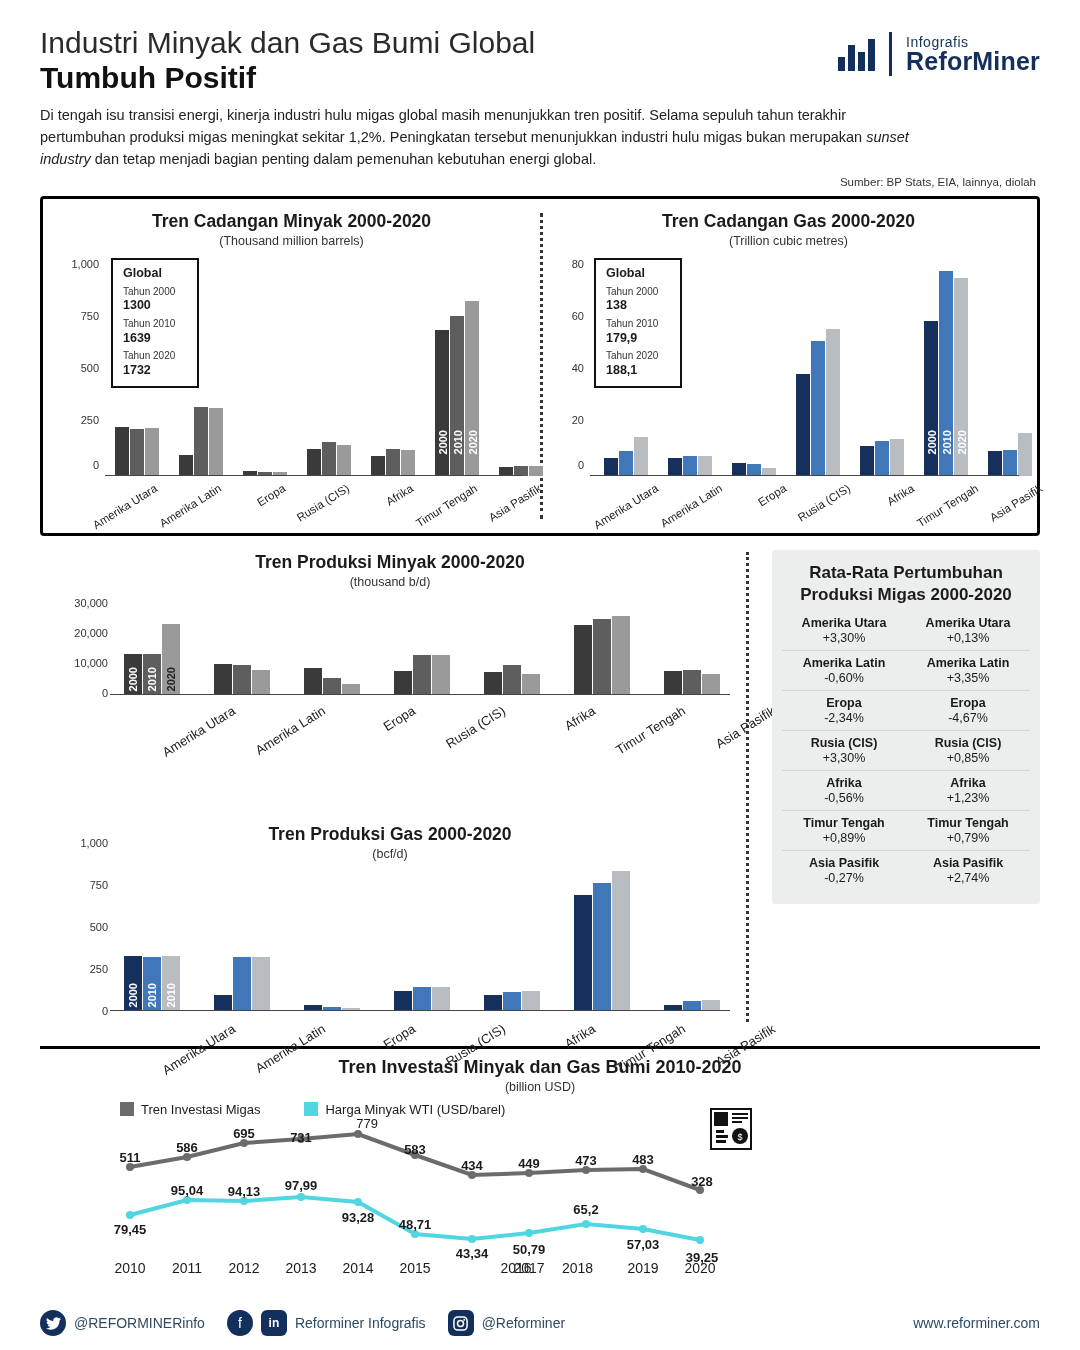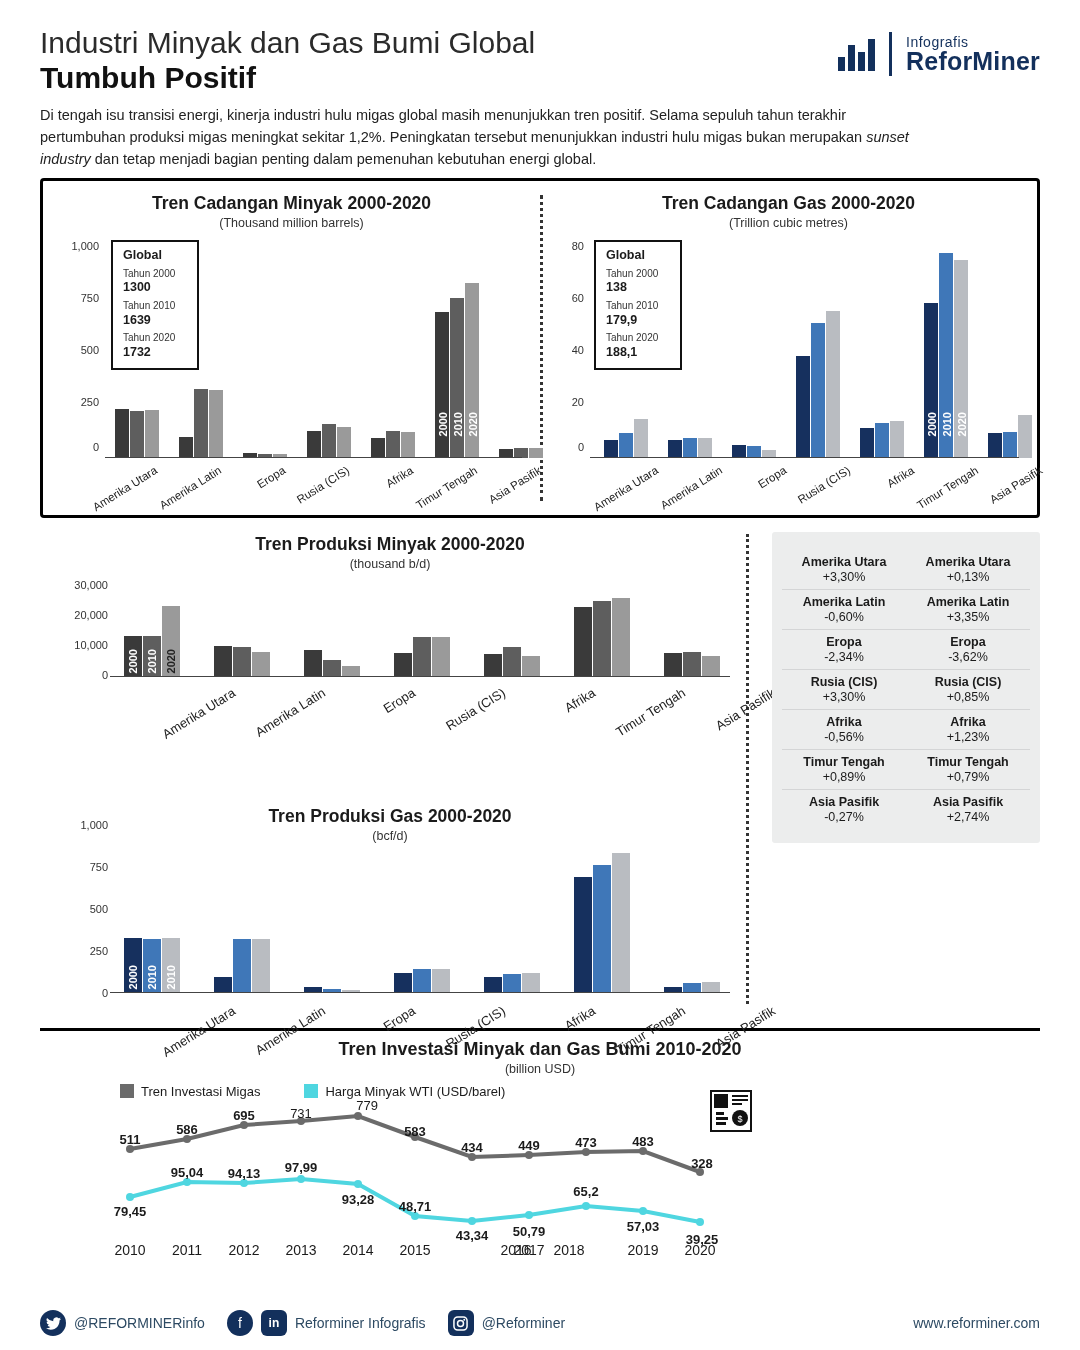--- a/index.html
+++ b/index.html
@@ -124,20 +124,21 @@
       <div class="logo-text">
         <div class="l1">Infografis</div>
         <div class="l2">ReforMiner</div>
       </div>
     </div>
   </div>
 
   <div class="intro">
     <span>Di tengah isu transisi energi, kinerja industri hulu migas global masih menunjukkan tren positif. Selama sepuluh tahun terakhir pertumbuhan produksi migas meningkat sekitar 1,2%. Peningkatan tersebut menunjukkan industri hulu migas bukan merupakan </span><em>sunset industry</em><span> dan tetap menjadi bagian penting dalam pemenuhan kebutuhan energi global.</span>
   </div>
+  <div class="source">Sumber: BP Stats, EIA, lainnya, diolah</div>
 
   <div class="panel">
     <div class="dotted-sep"></div>
 
     <div class="half">
       <div class="chart-title">Tren Cadangan Minyak 2000-2020</div>
       <div class="chart-sub">(Thousand million barrels)</div>
 
       <div class="plot" style="height:250px; margin-top:6px;">
 
@@ -385,20 +386,21 @@
         <div class="catlabel" style="left:240px; top:156px; width:130px; font-size:13px;">Eropa</div>
         <div class="catlabel" style="left:330px; top:156px; width:130px; font-size:13px;">Rusia (CIS)</div>
         <div class="catlabel" style="left:420px; top:156px; width:130px; font-size:13px;">Afrika</div>
         <div class="catlabel" style="left:510px; top:156px; width:130px; font-size:13px;">Timur Tengah</div>
         <div class="catlabel" style="left:600px; top:156px; width:130px; font-size:13px;">Asia Pasifik</div>
       </div>
     </div>
 
     <div class="mid-right">
       <div class="growth-card">
+        <div class="growth-title">Rata-Rata Pertumbuhan Produksi Migas 2000-2020</div>
         <div class="growth-rows">
           <div class="growth-row">
             <div class="growth-cell">
               <div class="rg">Amerika Utara</div>
               <div class="vl">+3,30%</div>
             </div>
             <div class="growth-cell">
               <div class="rg">Amerika Utara</div>
               <div class="vl">+0,13%</div>
             </div>
@@ -413,21 +415,21 @@
               <div class="vl">+3,35%</div>
             </div>
           </div>
           <div class="growth-row">
             <div class="growth-cell">
               <div class="rg">Eropa</div>
               <div class="vl">-2,34%</div>
             </div>
             <div class="growth-cell">
               <div class="rg">Eropa</div>
-              <div class="vl">-3,62%</div>
+              <div class="vl">-4,67%</div>
             </div>
           </div>
           <div class="growth-row">
             <div class="growth-cell">
               <div class="rg">Rusia (CIS)</div>
               <div class="vl">+3,30%</div>
             </div>
             <div class="growth-cell">
               <div class="rg">Rusia (CIS)</div>
               <div class="vl">+0,85%</div>
@@ -527,21 +529,21 @@
             <circle cx="476" cy="102" r="4"></circle>
           <circle cx="533" cy="107" r="4"></circle>
             <circle cx="590" cy="118" r="4"></circle>
         </g>
       </svg>
 
       <div style="position:absolute; left:70px; top:20px; width:620px; height:150px;">
         <div style="position:absolute; left:0px;   top:28px; width:40px; text-align:center; font-weight:bold; font-size:13px;">511</div>
         <div style="position:absolute; left:57px;  top:18px; width:40px; text-align:center; font-weight:bold; font-size:13px;">586</div>
         <div style="position:absolute; left:114px; top:4px;  width:40px; text-align:center; font-weight:bold; font-size:13px;">695</div>
-        <div style="position:absolute; left:171px; top:2px;  width:40px; text-align:center; font-weight:normal; font-size:13px;">731</div>
+        <div style="position:absolute; left:171px; top:8px;  width:40px; text-align:center; font-weight:bold; font-size:13px;">731</div>
         <div style="position:absolute; left:228px; top:-6px; width:40px; text-align:right; font-weight:normal; font-size:13px;">779</div>
         <div style="position:absolute; left:285px; top:20px; width:40px; text-align:center; font-weight:bold; font-size:13px;">583</div>
         <div style="position:absolute; left:342px; top:36px; width:40px; text-align:center; font-weight:bold; font-size:13px;">434</div>
         <div style="position:absolute; left:399px; top:34px; width:40px; text-align:center; font-weight:bold; font-size:13px;">449</div>
         <div style="position:absolute; left:456px; top:31px; width:40px; text-align:center; font-weight:bold; font-size:13px;">473</div>
         <div style="position:absolute; left:513px; top:30px; width:40px; text-align:center; font-weight:bold; font-size:13px;">483</div>
         <div style="position:absolute; left:572px; top:52px; width:40px; text-align:center; font-weight:bold; font-size:13px;">328</div>
 
         <div style="position:absolute; left:-6px;  top:100px; width:52px; text-align:center; font-weight:bold; font-size:13px;">79,45</div>
         <div style="position:absolute; left:51px;  top:61px;  width:52px; text-align:center; font-weight:bold; font-size:13px;">95,04</div>
@@ -558,21 +560,21 @@
 
       <div style="position:absolute; left:70px; top:158px; width:620px;">
         <div style="position:absolute; left:-3px;  width:46px; text-align:center; font-size:14px;">2010</div>
         <div style="position:absolute; left:54px;  width:46px; text-align:center; font-size:14px;">2011</div>
         <div style="position:absolute; left:111px; width:46px; text-align:center; font-size:14px;">2012</div>
         <div style="position:absolute; left:168px; width:46px; text-align:center; font-size:14px;">2013</div>
         <div style="position:absolute; left:225px; width:46px; text-align:center; font-size:14px;">2014</div>
         <div style="position:absolute; left:282px; width:46px; text-align:center; font-size:14px;">2015</div>
         <div style="position:absolute; left:339px; width:46px; text-align:center; font-size:14px;margin-left:44px;">2016</div>
         <div style="position:absolute; left:396px; width:46px; text-align:center; font-size:14px;">2017</div>
-        <div style="position:absolute; left:436px; width:46px; text-align:center; font-size:14px;">2018</div>
+        <div style="position:absolute; left:452px; width:46px; font-size:14px;">2018</div>
         <div style="position:absolute; left:510px; width:46px; text-align:center; font-size:14px;">2019</div>
         <div style="position:absolute; left:567px; width:46px; text-align:center; font-size:14px;">2020</div>
       </div>
     </div>
   </div>
 
   <div class="footer">
     <div class="fitem">
       <span class="circle-icon">
         <svg width="15" height="13" viewBox="0 0 16 13">

